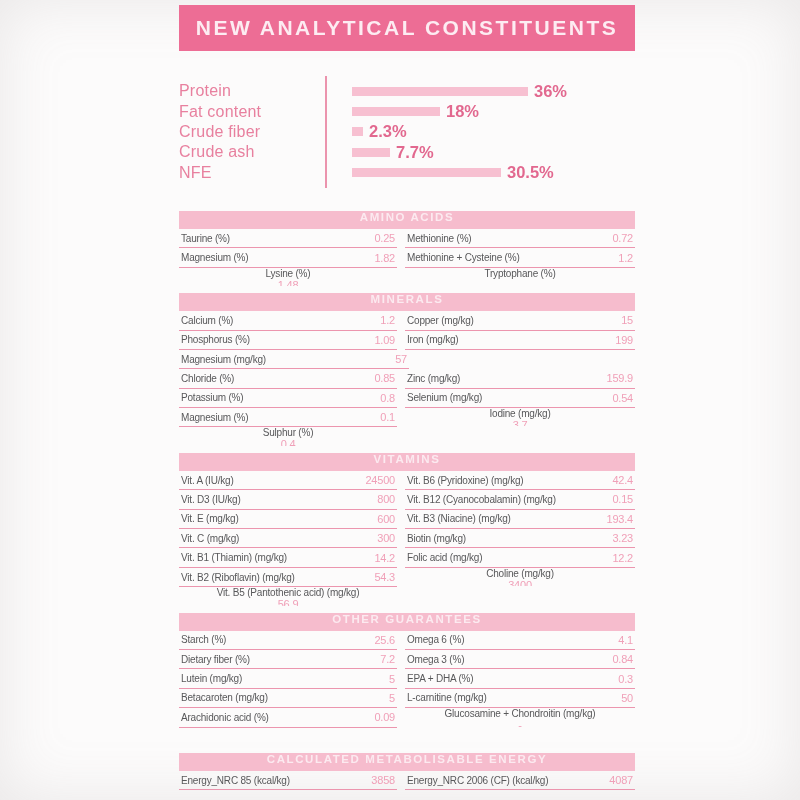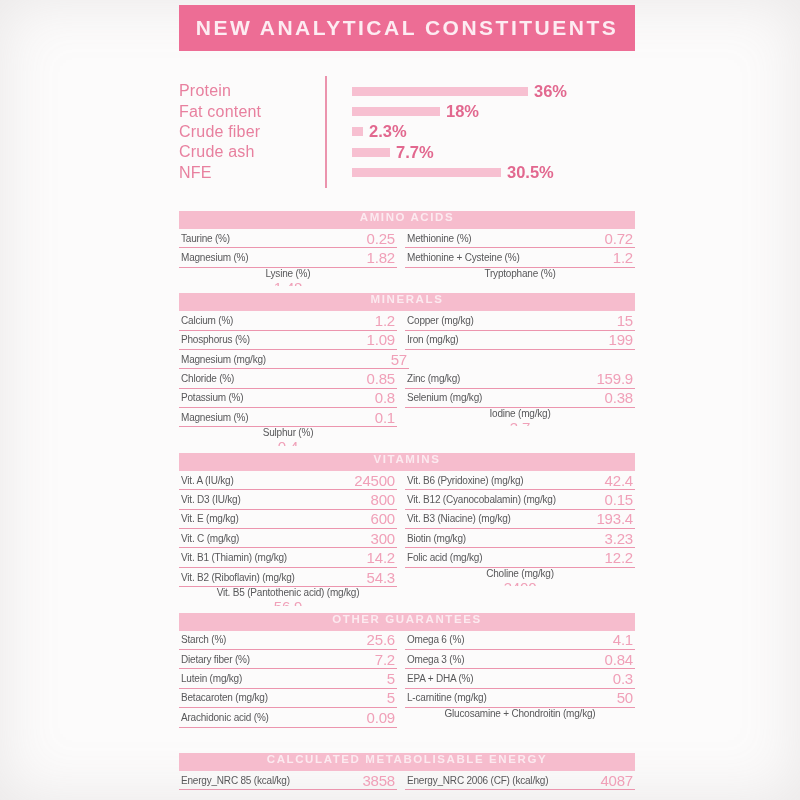--- a/index.html
+++ b/index.html
@@ -62,21 +62,21 @@
     display:flex; justify-content:space-between; align-items:center;
     height:19.4px; border-bottom:1px solid var(--divider);
     box-sizing:border-box; padding:0 2px; overflow:hidden;
   }
   .cell-l{width:218px;}
   .cell-r{width:230px;}
   .cell .lbl{
     color:var(--row-label); font-size:10px; letter-spacing:-0.2px; white-space:nowrap;text-align:center;
   }
   .cell .val{
-    color:var(--row-value); font-size:15px; letter-spacing:-0.2px; white-space:nowrap;
+    color:var(--row-value); font-size:11px; letter-spacing:-0.2px; white-space:nowrap;
   }
   .cell.no-line{border-bottom-color:transparent;flex-direction:column;}
   .cell.empty{border-bottom-color:transparent;}
   .cell.empty .lbl,.cell.empty .val{visibility:hidden;}
 </style>
 </head>
 <body>
 
 <div class="page">
   <div class="content">
@@ -207,21 +207,21 @@
       <span class="val">159.9</span>
     </div>
   </div>
             <div class="trow">
     <div class="cell cell-l">
       <span class="lbl">Potassium (%)</span>
       <span class="val">0.8</span>
     </div>
     <div class="cell cell-r">
       <span class="lbl">Selenium (mg/kg)</span>
-      <span class="val">0.38</span>
+      <span class="val">0.54</span>
     </div>
   </div>
             <div class="trow">
     <div class="cell cell-l">
       <span class="lbl">Magnesium (%)</span>
       <span class="val">0.1</span>
     </div>
     <div class="cell cell-r no-line">
       <span class="lbl">Iodine (mg/kg)</span>
       <span class="val">3.7</span>

